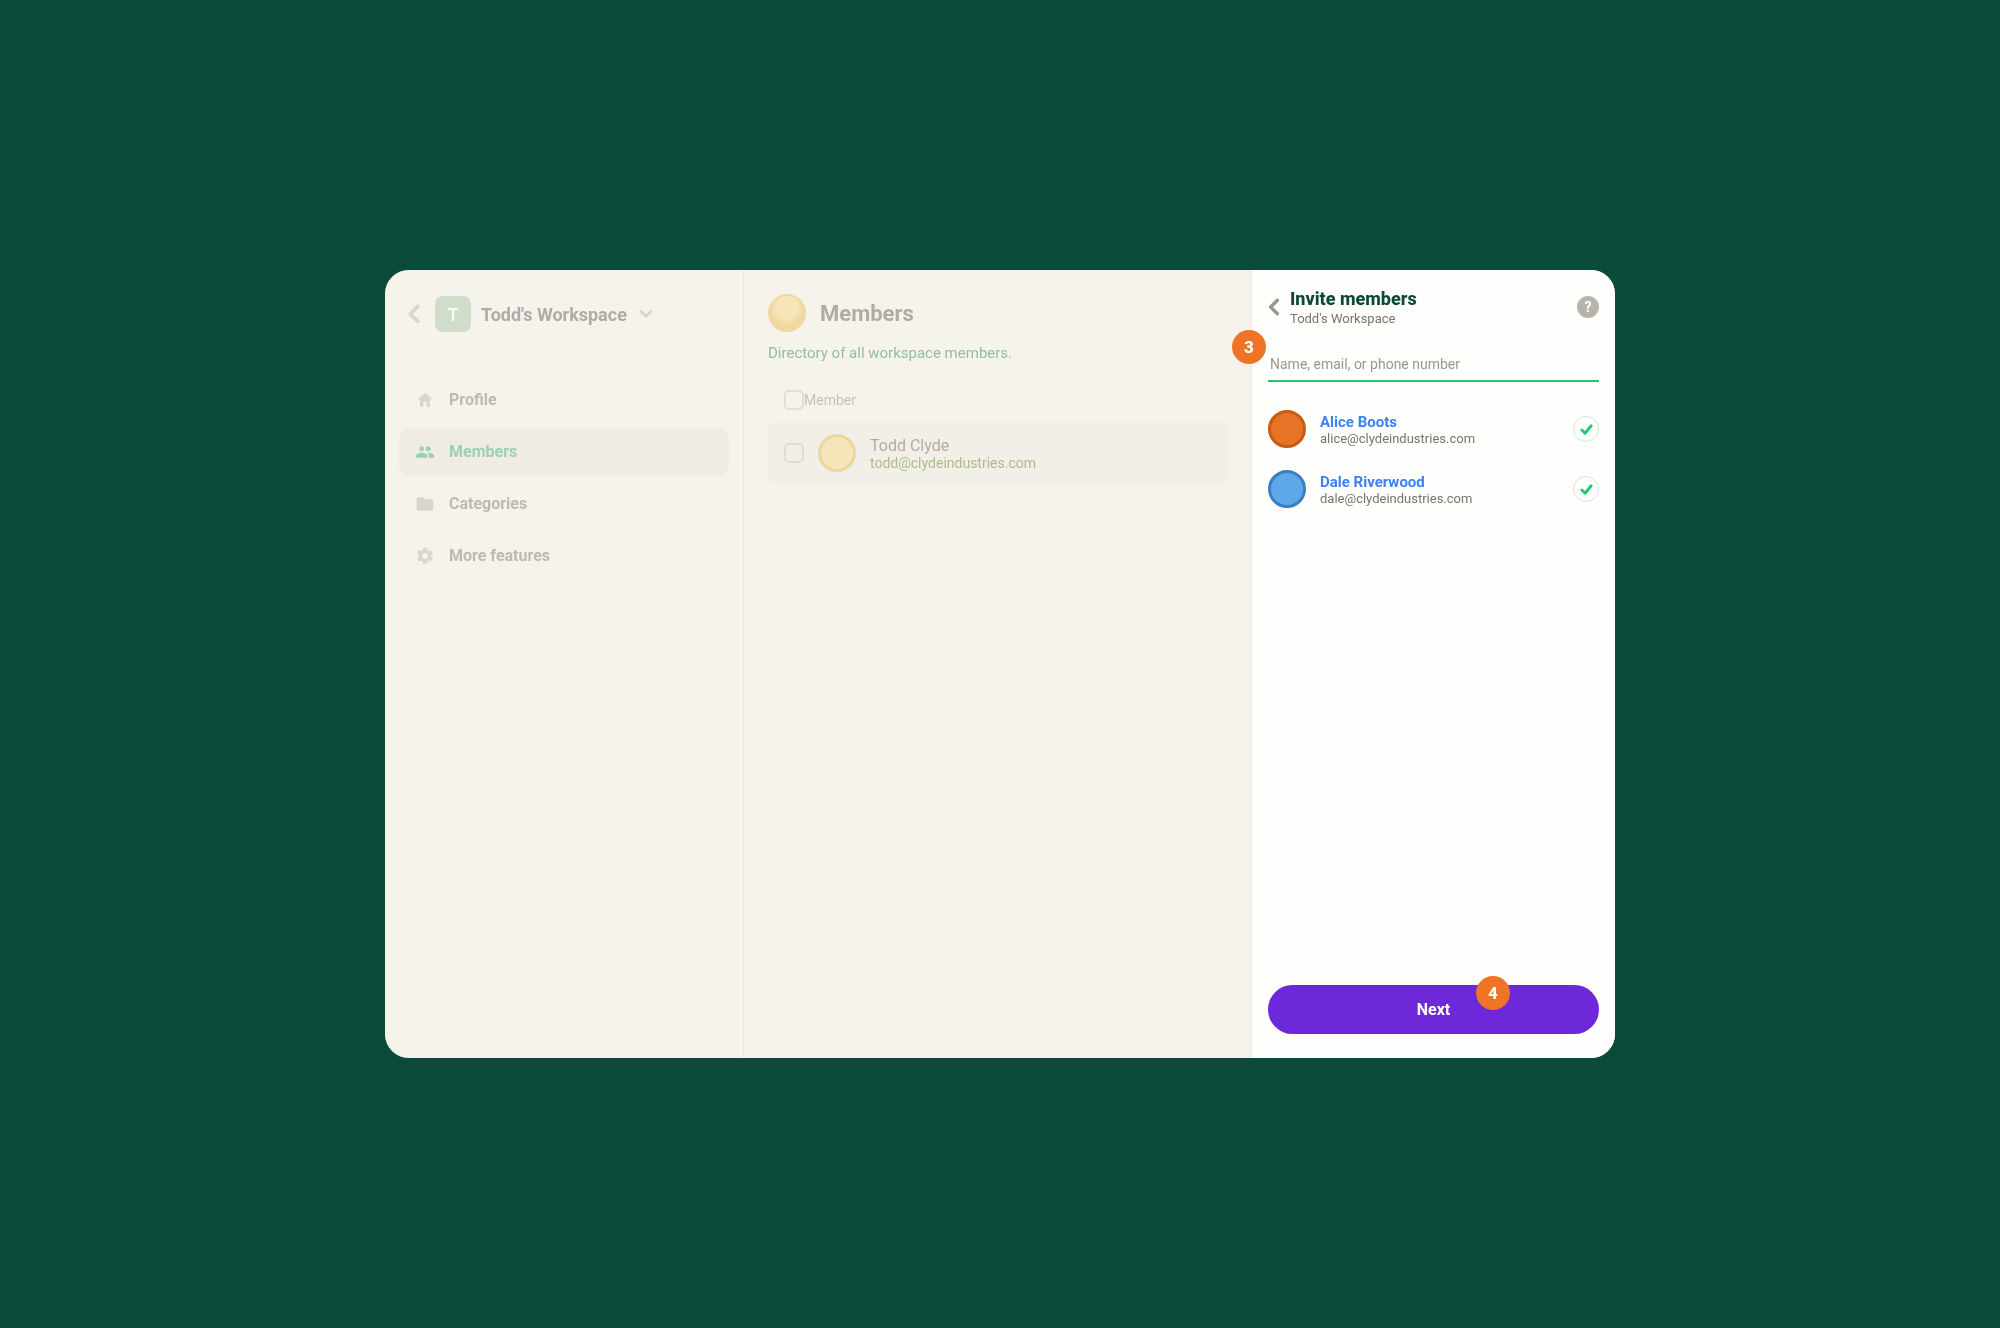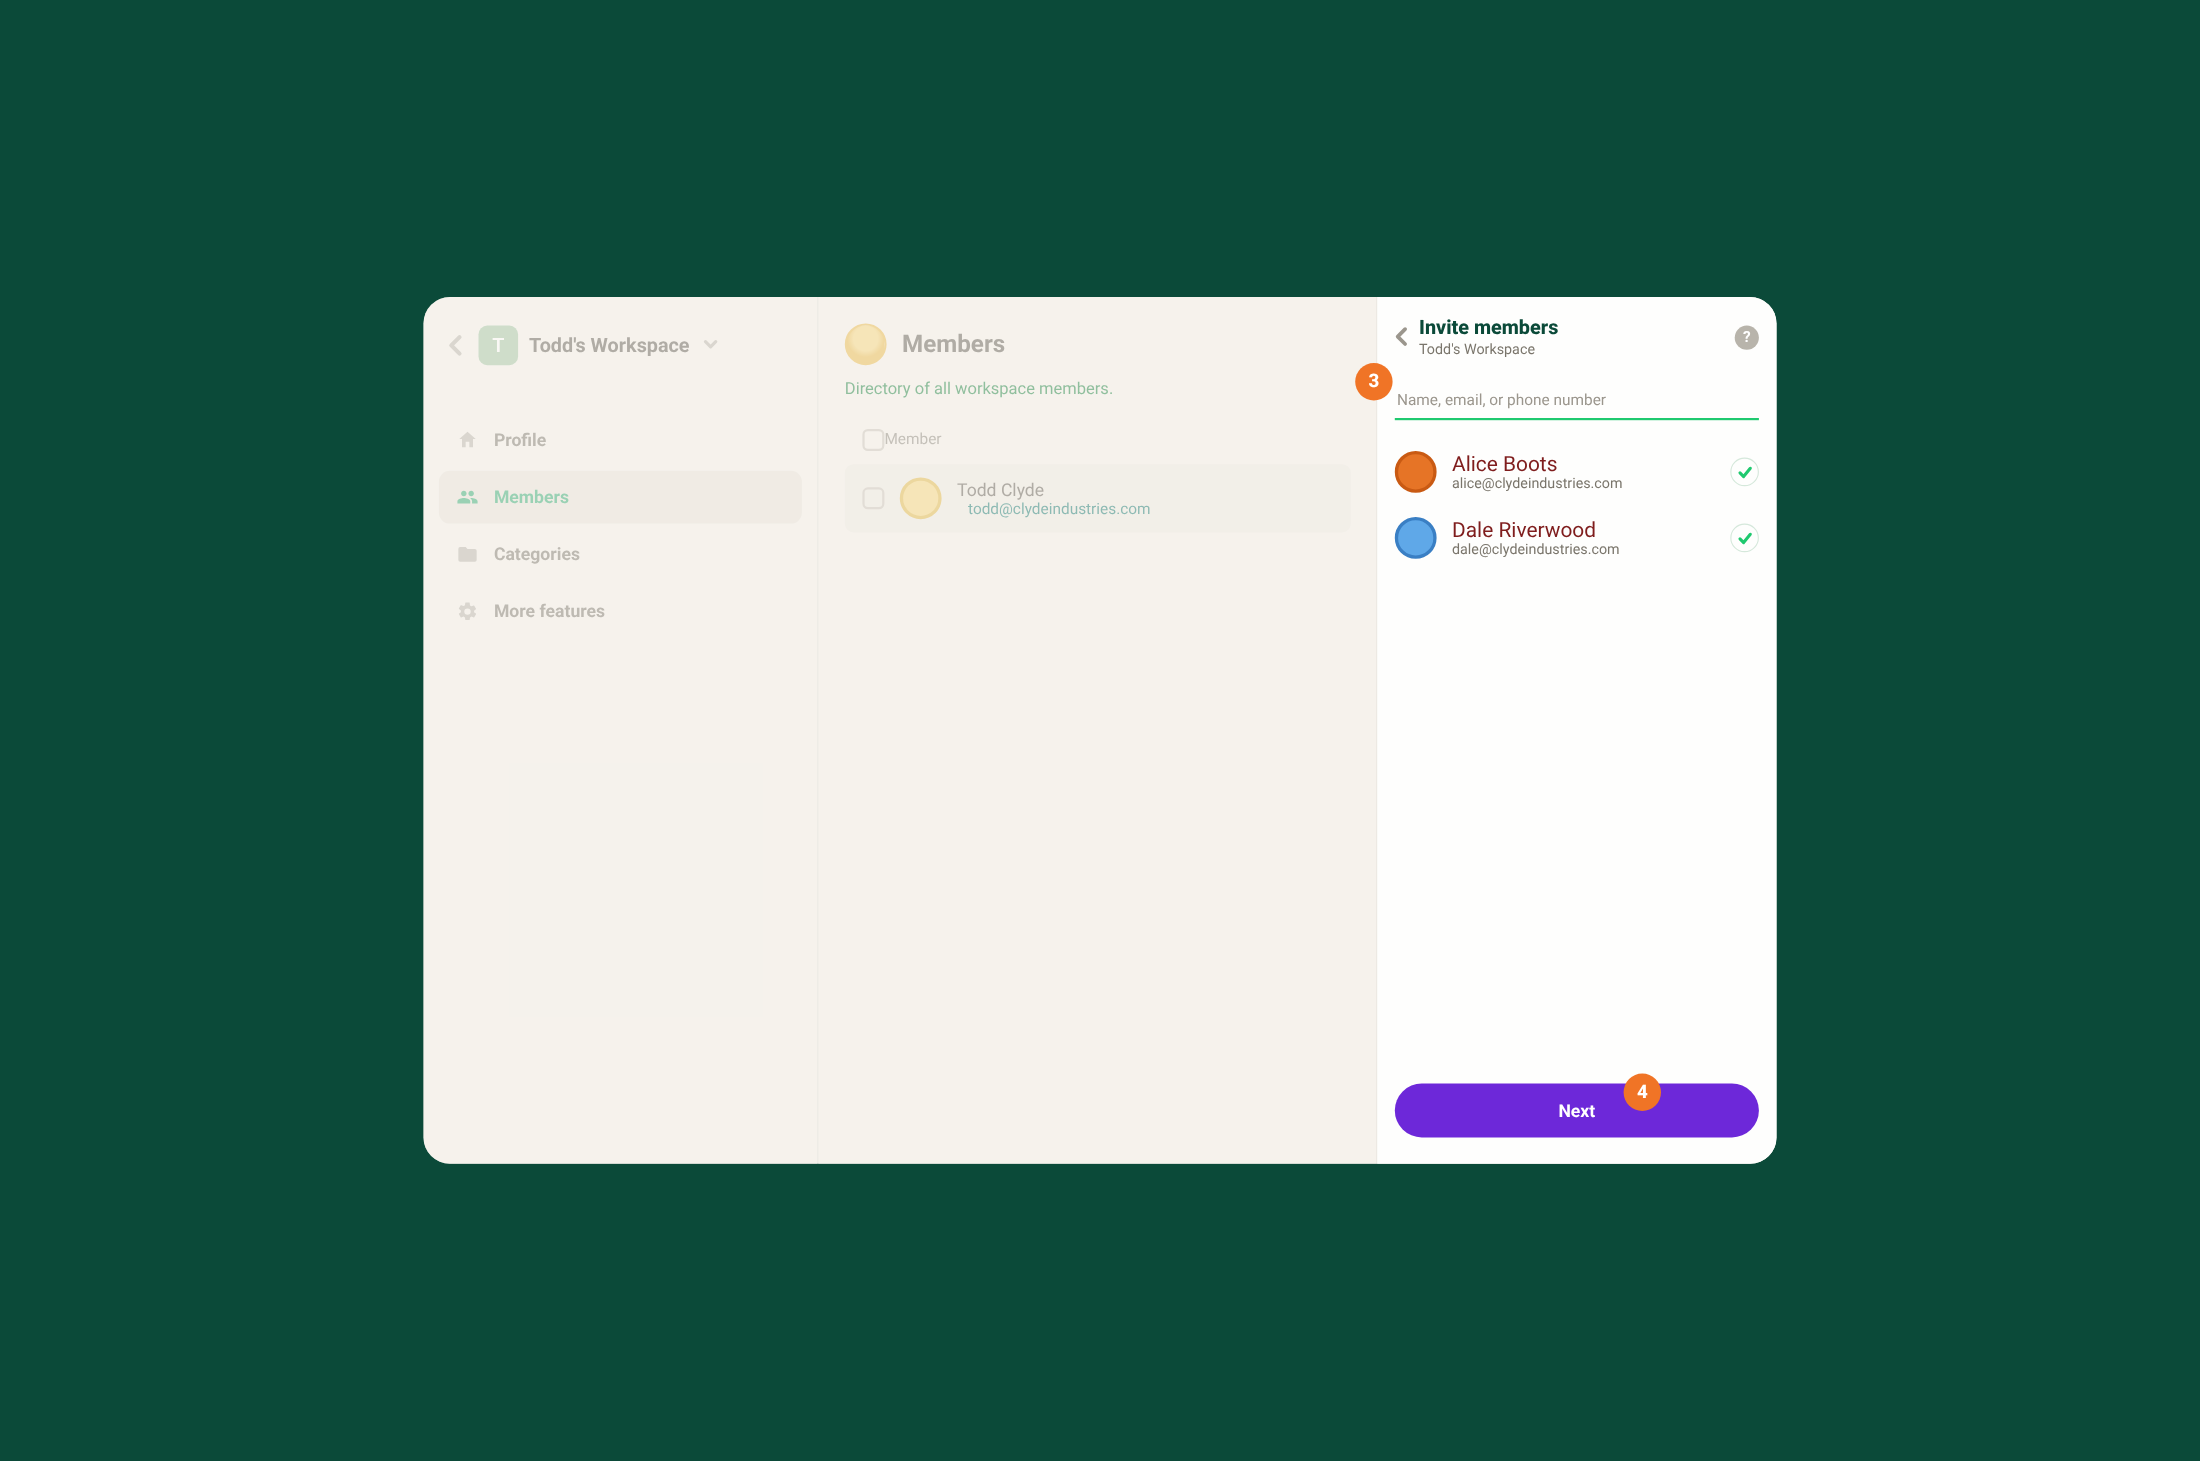--- a/index.html
+++ b/index.html
@@ -170,23 +170,22 @@
     .member-info {
       display: flex;
       flex-direction: column;
     }
     .member-name {
       font-weight: 400;
       color: #5b574e;
       font-size: 16px;
     }
     .member-email {
-      color: #0f766e;
+      color: #4d7c0f;
       font-size: 14px;
-      margin-left: 10px;
     }
     
     .right-panel {
       width: 363px;
       background-color: #fefefd;
       border-radius: 0 24px 24px 0;
       padding: 18px 16px 24px;
       display: flex;
       flex-direction: column;
       position: relative;
@@ -267,23 +266,23 @@
       border: 3px solid #c95a13;
     }
     .invite-avatar.blue {
       background: #5fa8e8;
       border: 3px solid #3a7fc4;
     }
     .invite-info {
       flex: 1;
     }
     .invite-name {
-      font-weight: 400;
-      color: #7f1d1d;
-      font-size: 19px;
+      font-weight: 700;
+      color: #3b82f6;
+      font-size: 15px;
     }
     .invite-email {
       color: #7a756b;
       font-size: 13px;
     }
     .check-circle {
       width: 26px;
       height: 26px;
       border-radius: 50%;
       border: 1.5px solid #d5e8db;

